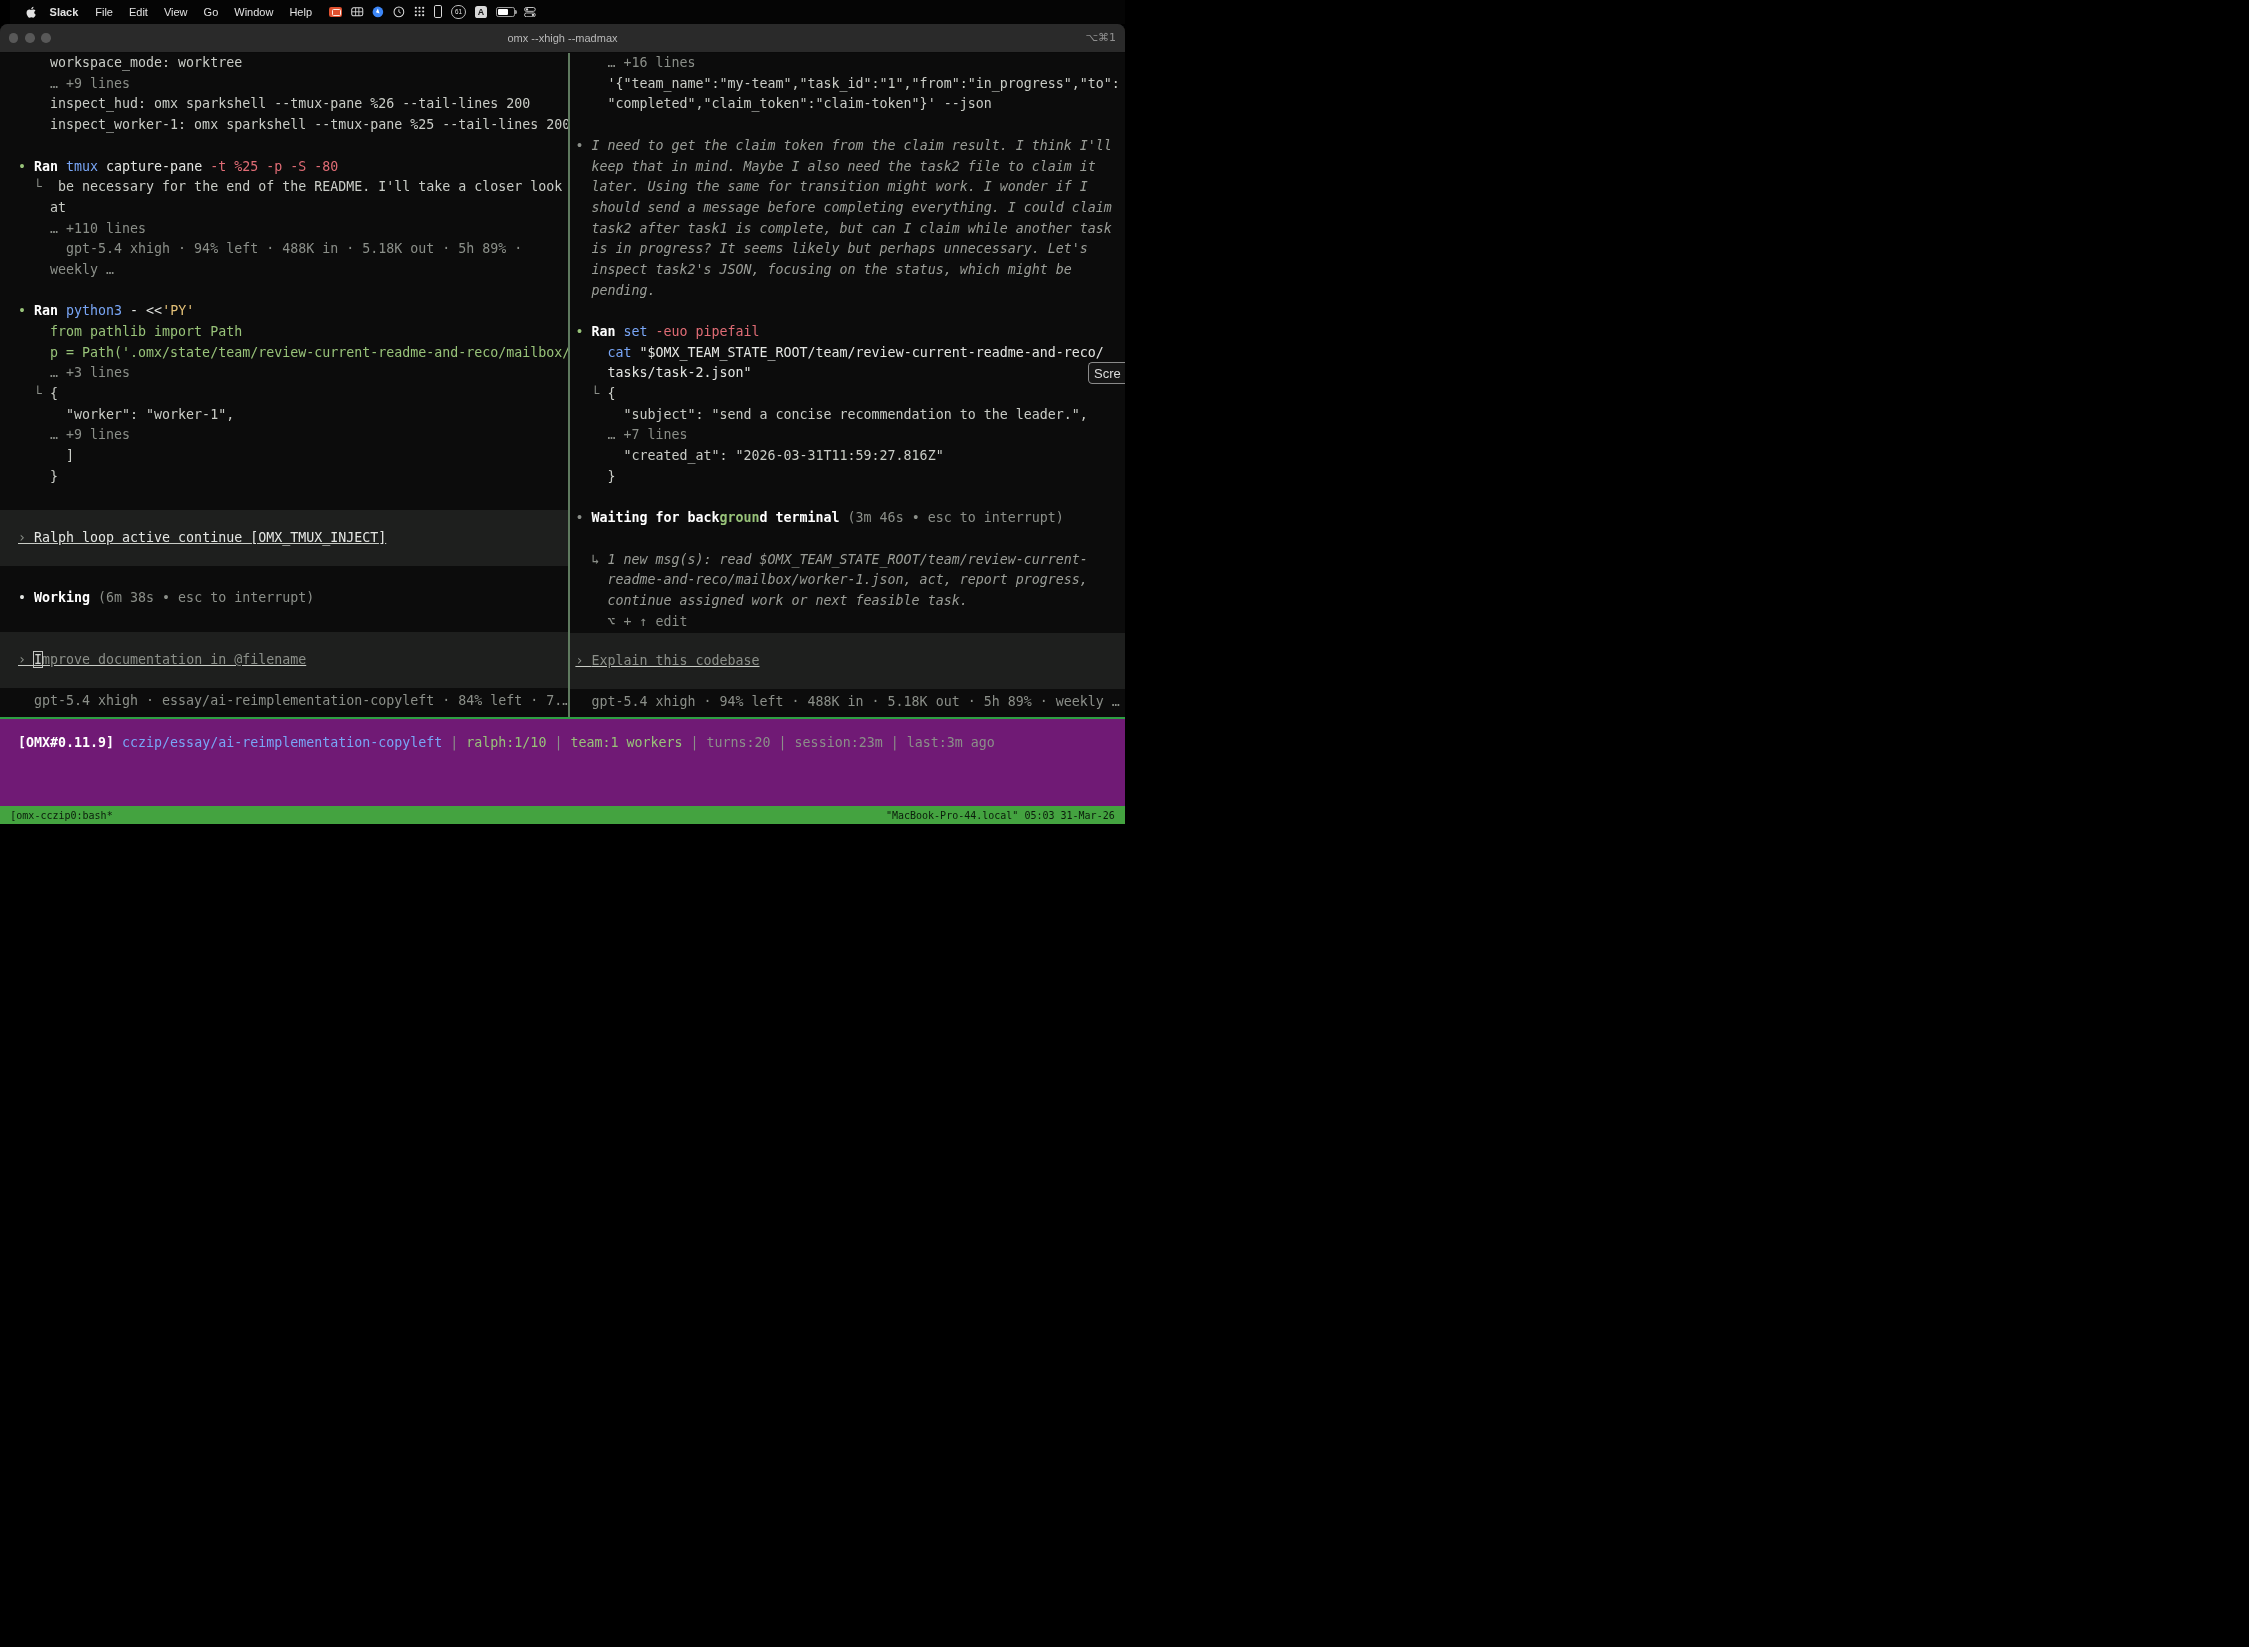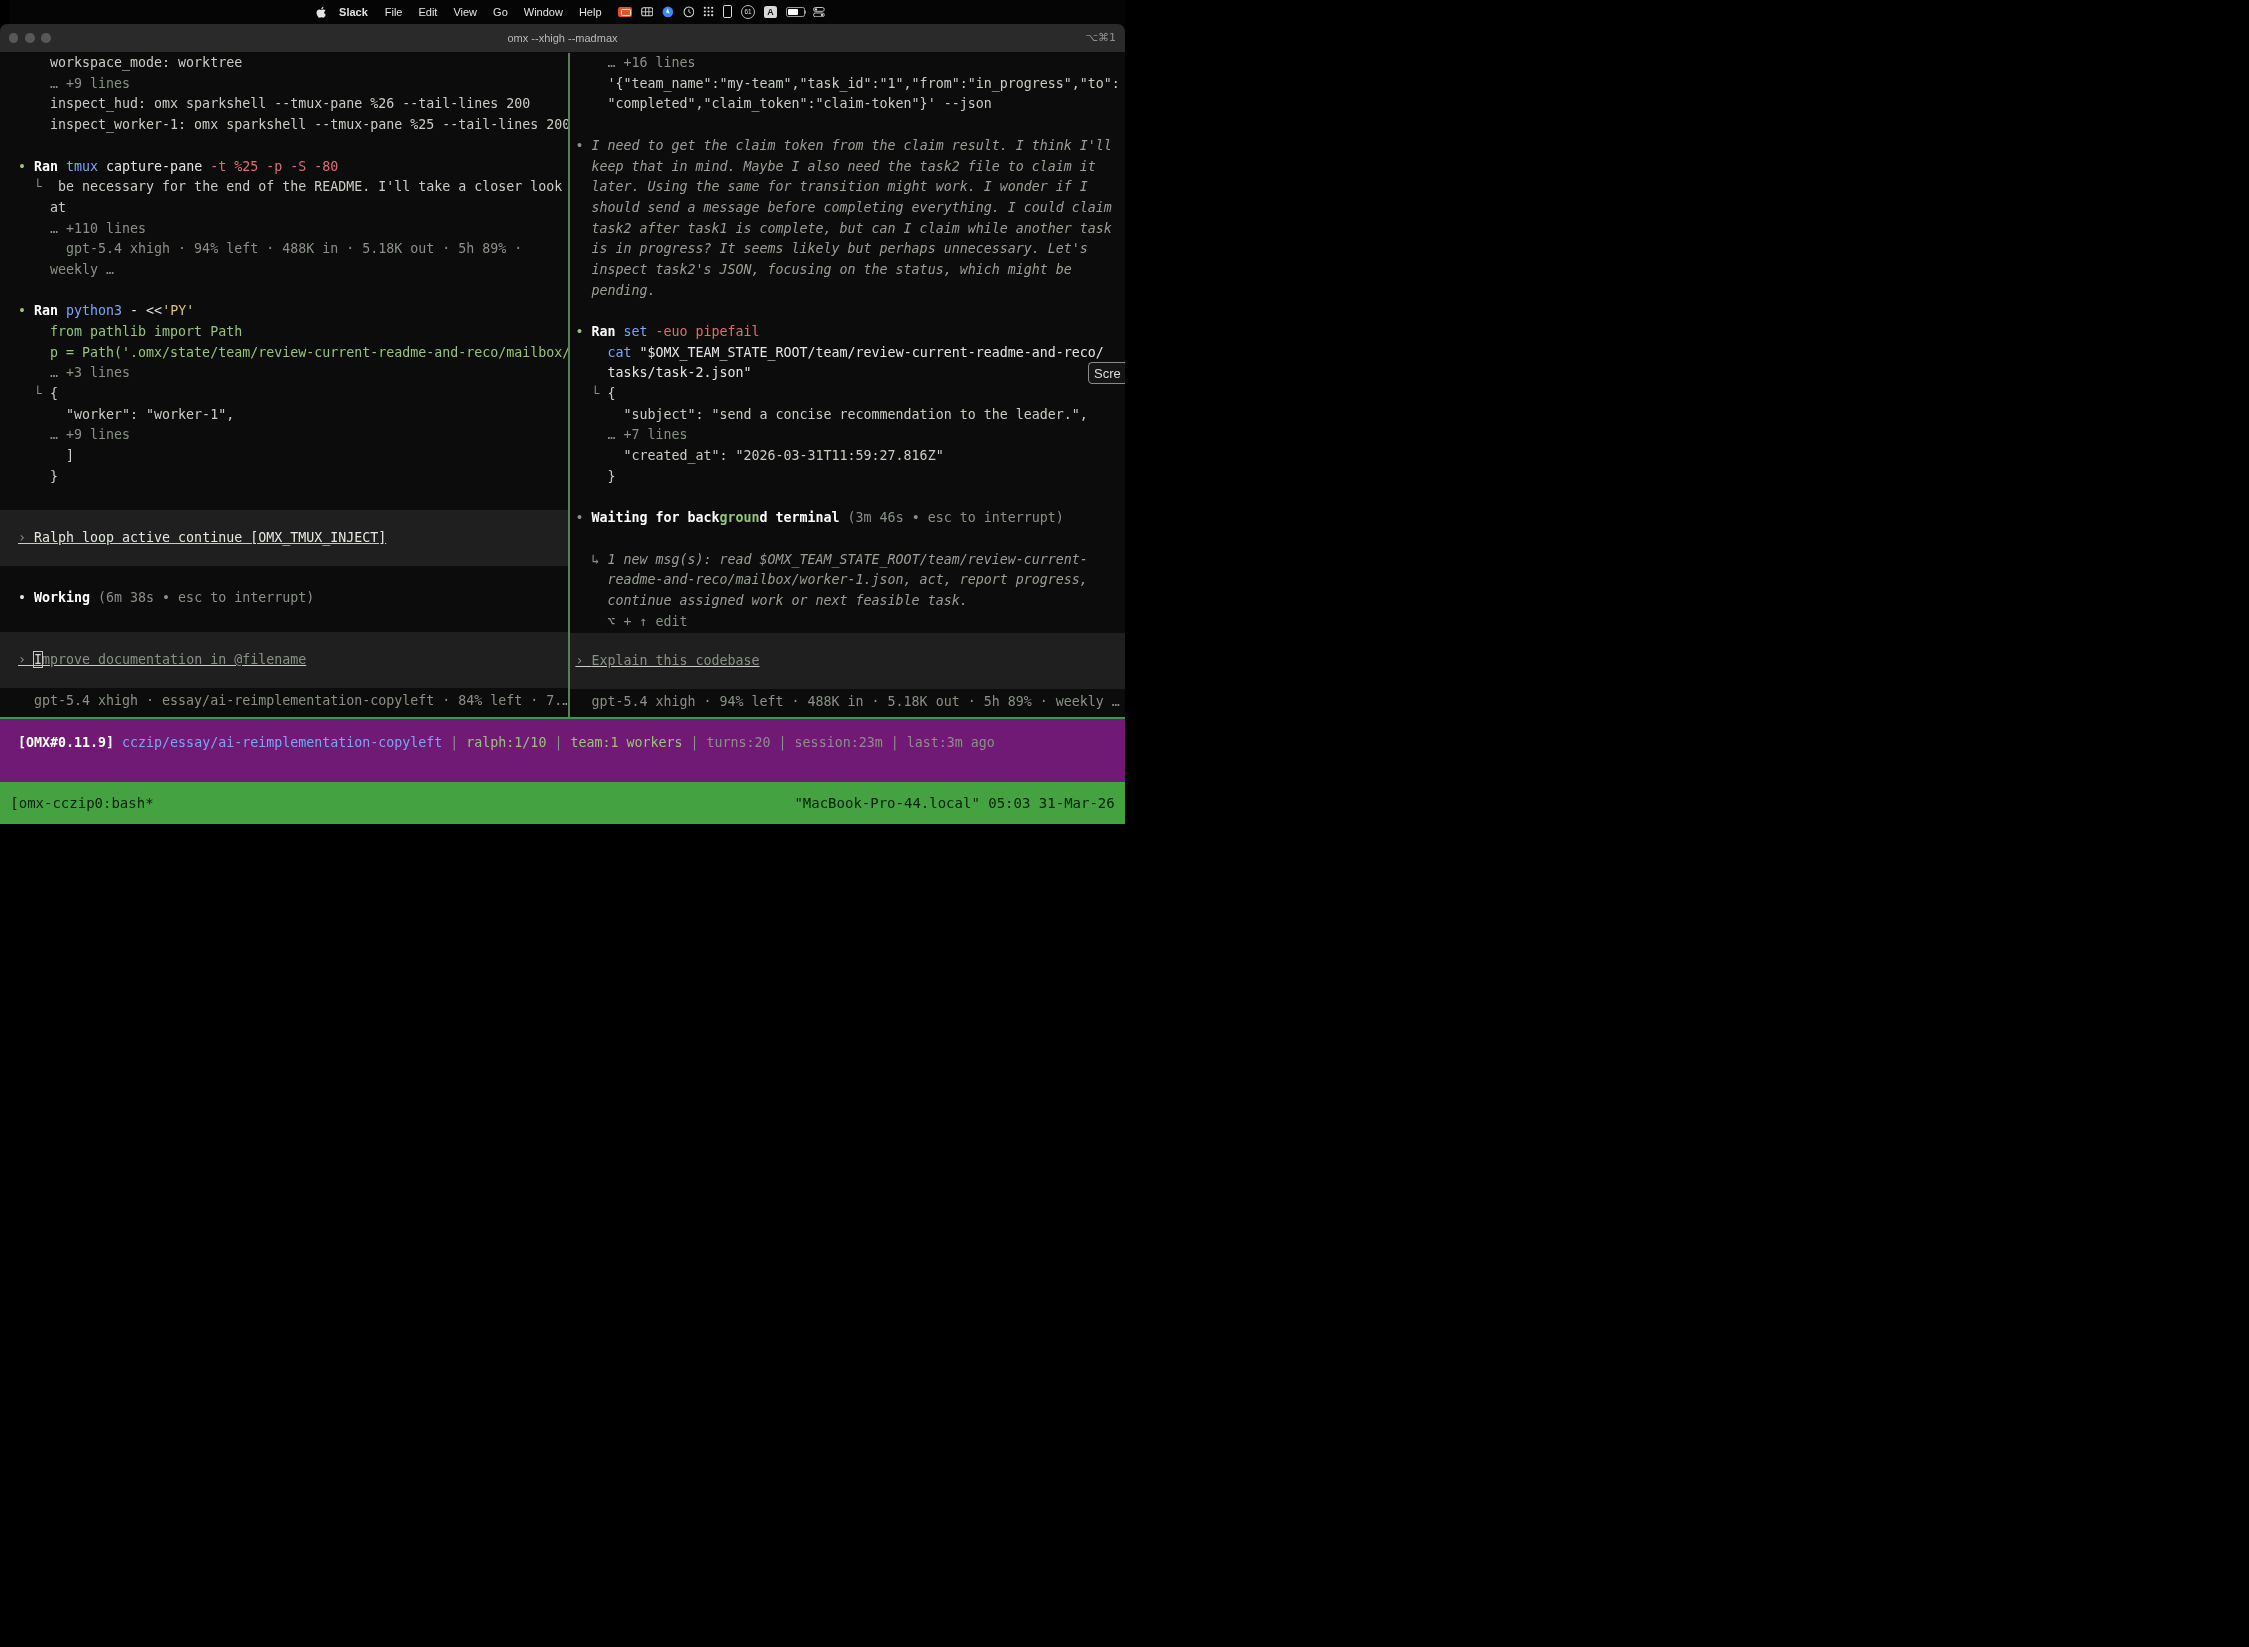--- a/index.html
+++ b/index.html
@@ -1,21 +1,21 @@
 <!DOCTYPE html>
 <html style="--green: #98c379; --blue: #79a6f6; --red: #e06c75; --yellow: #e3c078; --tmux_green: #44a340; --pane_border: #5f7a5f; --status_line_green: #2ea043; --recording_indicator: #e0512f;font-size:11.8px"><head>
 <meta charset="utf-8">
 <style>
   html,body{margin:0;padding:0;background:#000;}
   .screen{position:relative;width:1125px;height:824px;background:#000;overflow:hidden;
           font-family:"DejaVu Sans Mono","Liberation Mono",monospace;}
 
   
   .menubar{position:absolute;top:0;left:0;right:0;height:23.6px;background:#050505;
-           display:flex;justify-content:center;align-items:center;
+           display:flex;justify-content:flex-start;align-items:center;
            font-family:"Liberation Sans","DejaVu Sans",sans-serif;font-size:11px;color:#e3e3e3;margin-left:10px;}
   .menubar-left{display:flex;align-items:center;height:100%;}
   .apple{display:inline-flex;align-items:center;margin:0 4.4px 0 16px;}
   .menu-item{padding:0 8px;cursor:default;}
   .app-name{font-weight:bold;padding:0 8.9px;}
   .menubar-right{display:flex;align-items:center;height:100%;padding-right:10.3px;}
   .si{display:inline-flex;align-items:center;justify-content:center;margin-left:8.9px;height:23.6px;}
   .rec{width:13.3px;height:9.6px;background:#e0512f;border-radius:2.2px;position:relative;}
   .rec-in{position:absolute;left:3px;top:2.2px;width:7.4px;height:5.2px;border:1px solid #ffe9e2;border-radius:1.5px;}
   .phone{display:inline-block;width:6.6px;height:11px;border:1.1px solid #d9d9d9;border-radius:1.8px;}
@@ -57,22 +57,22 @@
   .c-green{color:var(--green,#98c379);}
   .c-boldgreen{color:var(--green,#98c379);font-weight:bold;}
   .c-blue{color:var(--blue,#79a6f6);}
   .c-red{color:var(--red,#e06c75);}
   .c-yellow{color:var(--yellow,#e3c078);}
   .c-think{color:#9b9e98;font-style:italic;}
   .c-cursor{color:#d2d4d0;outline:1.2px solid #c4c6c2;outline-offset:0.7px;}
 
   
   .omx-status{flex:1;padding-top:14.8px;background:#701a75;}
-  .tmuxbar{height:42px;background:var(--tmux_green,#44a340);display:flex;justify-content:space-between;
-           align-items:center;padding:0 10.3px;font-size:14px;color:#0b1d0b;white-space:pre;}
+  .tmuxbar{height:18px;background:var(--tmux_green,#44a340);display:flex;justify-content:space-between;
+           align-items:center;padding:0 10.3px;font-size:10px;color:#0b1d0b;white-space:pre;}
 
   .screenshot-pill{position:absolute;right:0;top:362px;height:20px;width:31px;background:#151515;
                    border:0.7px solid #8a8a8a;border-right:none;border-radius:4.4px 0 0 4.4px;color:#dddddd;
                    font-family:"Liberation Sans","DejaVu Sans",sans-serif;font-size:13px;display:flex;
                    align-items:center;padding-left:5.2px;overflow:hidden;z-index:10;}
 </style>
 </head>
 <body>
 
 <div class="screen">

